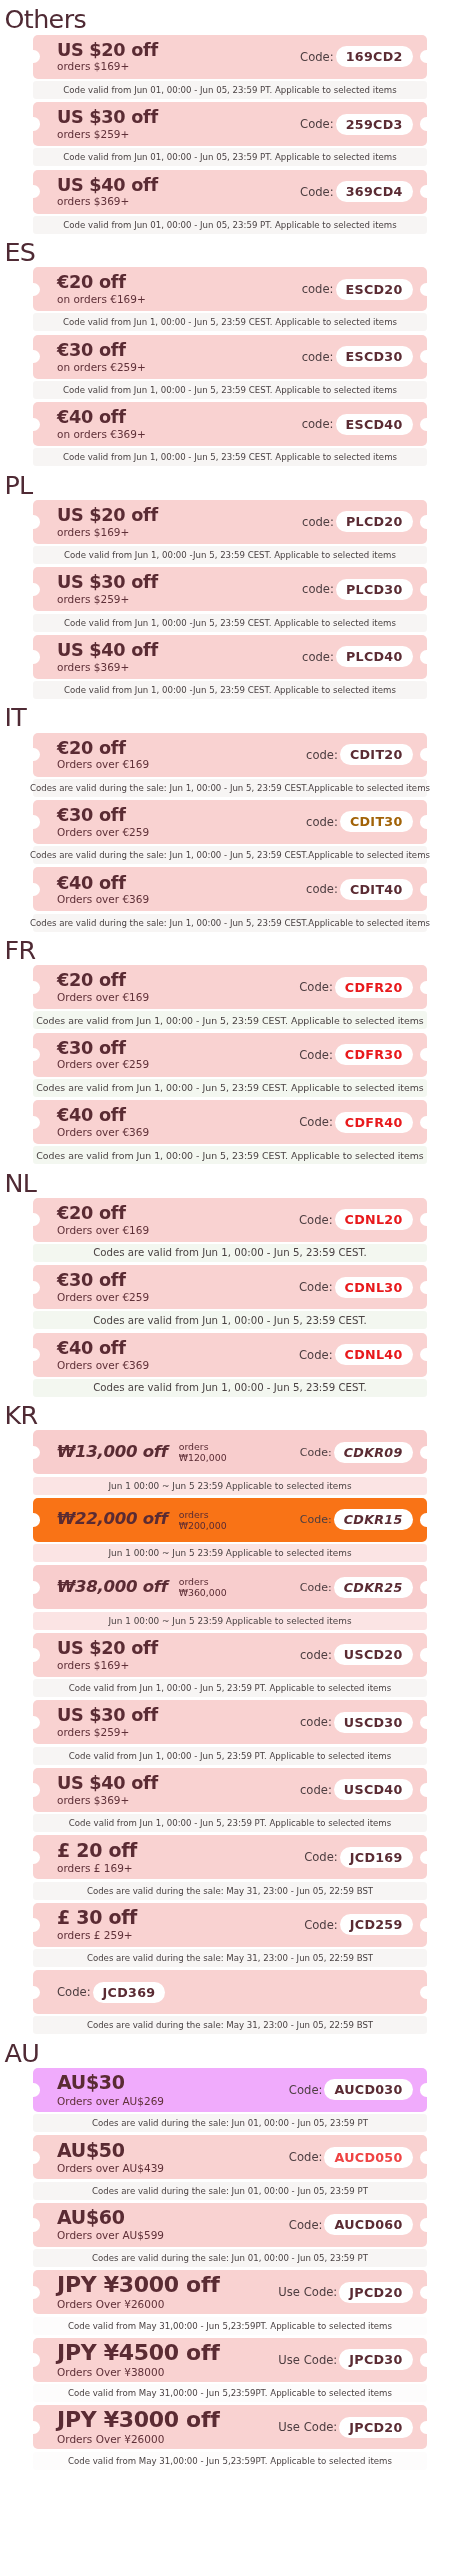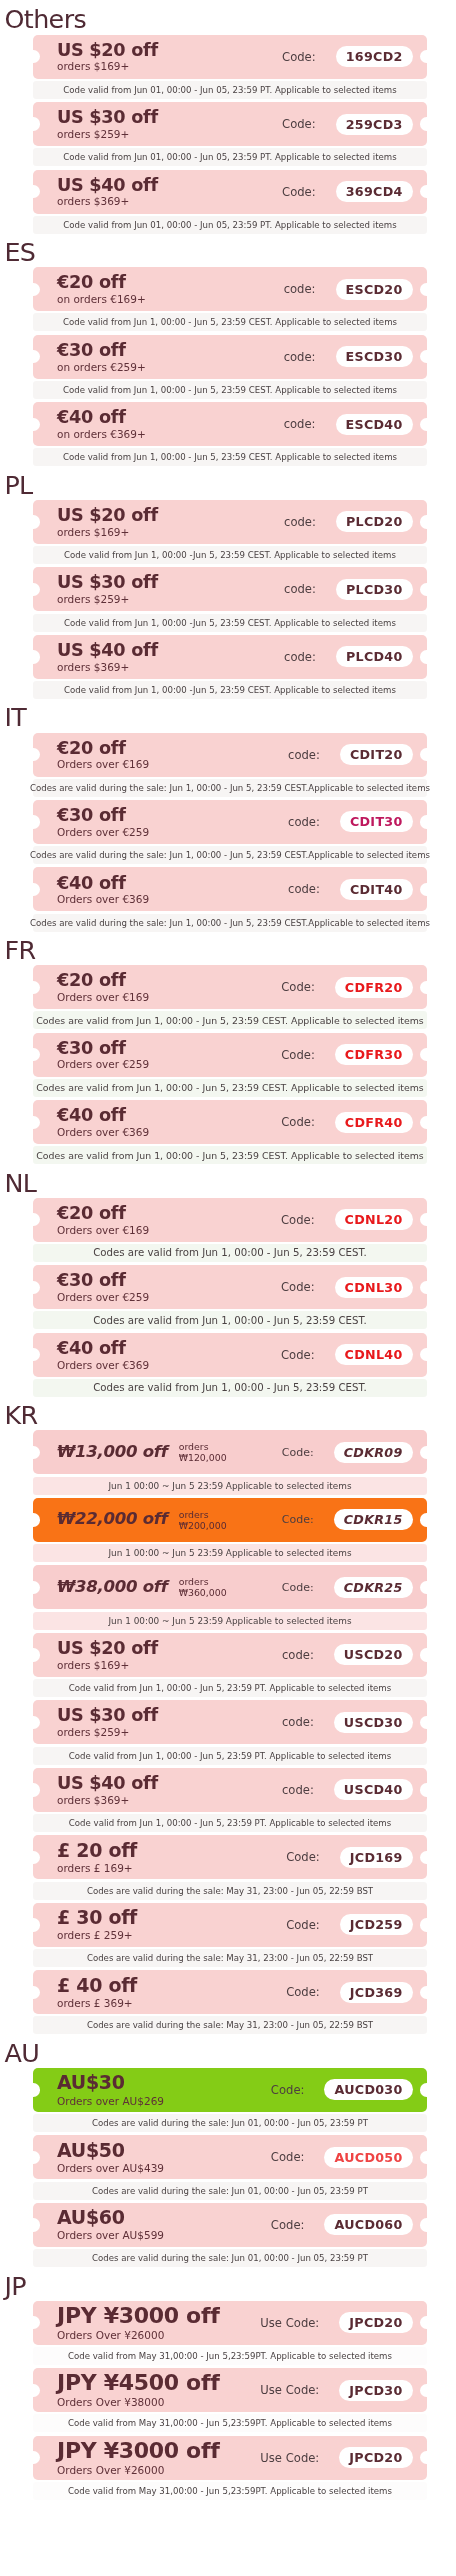--- a/index.html
+++ b/index.html
@@ -23,21 +23,21 @@
   }
   .ticket::before{left:-6.6px;}
   .ticket::after{right:-6.6px;}
   .left{flex:1;min-width:0;}
   .discount{
     font-size:17.7px;font-weight:700;color:#5a2b33;line-height:1.02;
     letter-spacing:-0.3px;white-space:nowrap;
   }
   .sub{font-size:10.5px;color:#5f3038;margin-top:1.7px;white-space:nowrap;}
   .kr-orders{display:none;}
-  .code-area{display:flex;align-items:center;gap:20px;flex:0 0 auto;}
+  .code-area{display:flex;align-items:center;gap:2px;flex:0 0 auto;}
   .code-label{font-size:11.6px;color:#4d3e41;white-space:nowrap;}
   .code-pill{
     background:#ffffff;border-radius:12px;padding:3px 10px;min-width:46px;
     text-align:center;display:inline-block;
   }
   .code-text{font-size:12.7px;font-weight:700;letter-spacing:0.3px;white-space:nowrap;}
   .validity{
     height:18px;margin-top:2.2px;border-radius:3.3px;
     display:flex;align-items:center;justify-content:center;
     font-size:8.6px;color:#4a4243;text-align:center;white-space:nowrap;
@@ -231,21 +231,21 @@
 
   <div class="coupon-group">
     <div class="ticket" style="background: rgb(249, 210, 209);">
       <div class="left">
         <div class="discount">€30 off</div>
         <div class="sub">Orders over €259</div>
 
       </div>
       <div class="code-area">
         <span class="code-label">code:</span>
-        <span class="code-pill"><span class="code-text" style="color: #be185d;">CDIT30</span></span>
+        <span class="code-pill"><span class="code-text" style="color: #a16207;">CDIT30</span></span>
       </div>
     </div>
     <div class="validity" style="background: rgb(247, 245, 244);">Codes are valid during the sale: Jun 1, 00:00 - Jun 5, 23:59 CEST.Applicable to selected items</div>
   </div>
 
   <div class="coupon-group">
     <div class="ticket" style="background: rgb(249, 210, 209);">
       <div class="left">
         <div class="discount">€40 off</div>
         <div class="sub">Orders over €369</div>
@@ -496,40 +496,35 @@
       <div class="code-area">
         <span class="code-label">Code:</span>
         <span class="code-pill"><span class="code-text" style="color: rgb(90, 43, 51);">JCD259</span></span>
       </div>
     </div>
     <div class="validity" style="background: rgb(247, 245, 244);">Codes are valid during the sale: May 31, 23:00 - Jun 05, 22:59 BST</div>
   </div>
 
   <div class="coupon-group">
     <div class="ticket" style="background: rgb(249, 210, 209);">
-      <div class="left">
-        <div class="discount">£ 40 off</div>
-        <div class="sub">orders £ 369+</div>
-
-      </div>
       <div class="code-area">
         <span class="code-label">Code:</span>
         <span class="code-pill"><span class="code-text" style="color: rgb(90, 43, 51);">JCD369</span></span>
       </div>
     </div>
     <div class="validity" style="background: rgb(247, 245, 244);">Codes are valid during the sale: May 31, 23:00 - Jun 05, 22:59 BST</div>
   </div>
 </div>
   </section>
 
   <section class="section sec-au">
     <h2 class="section-title">AU</h2>
     <div class="coupon-list">
   <div class="coupon-group">
-    <div class="ticket" style="background: #84cc16;">
+    <div class="ticket" style="background: #f0abfc;">
       <div class="left">
         <div class="discount">AU$30</div>
         <div class="sub">Orders over AU$269</div>
 
       </div>
       <div class="code-area">
         <span class="code-label">Code:</span>
         <span class="code-pill"><span class="code-text" style="color: rgb(90, 43, 51);">AUCD030</span></span>
       </div>
     </div>
@@ -562,21 +557,20 @@
         <span class="code-label">Code:</span>
         <span class="code-pill"><span class="code-text" style="color: rgb(90, 43, 51);">AUCD060</span></span>
       </div>
     </div>
     <div class="validity" style="background: rgb(247, 245, 244);">Codes are valid during the sale: Jun 01, 00:00 - Jun 05, 23:59 PT</div>
   </div>
 </div>
   </section>
 
   <section class="section sec-jp">
-    <h2 class="section-title">JP</h2>
     <div class="coupon-list">
   <div class="coupon-group">
     <div class="ticket" style="background: rgb(249, 210, 209);">
       <div class="left">
         <div class="discount">JPY ¥3000 off</div>
         <div class="sub">Orders Over ¥26000</div>
 
       </div>
       <div class="code-area">
         <span class="code-label">Use Code:</span>

